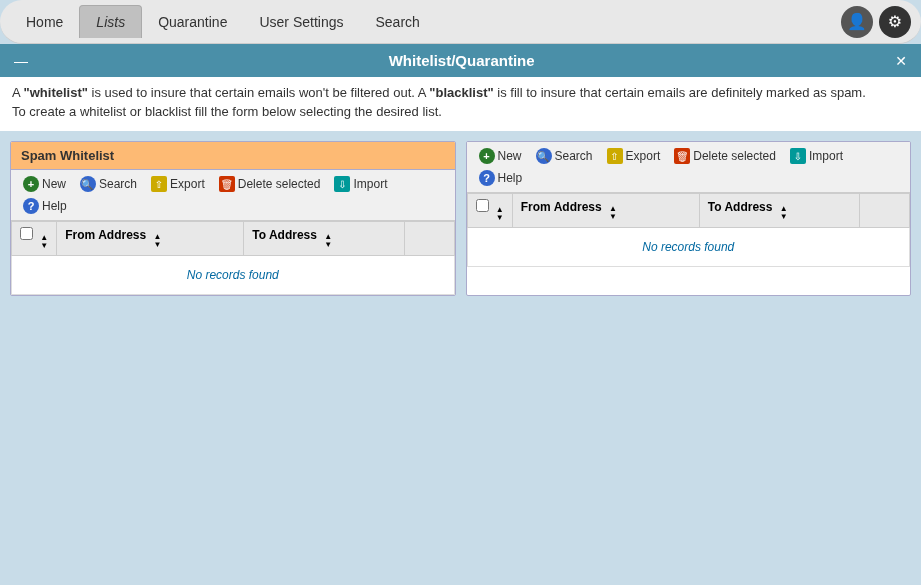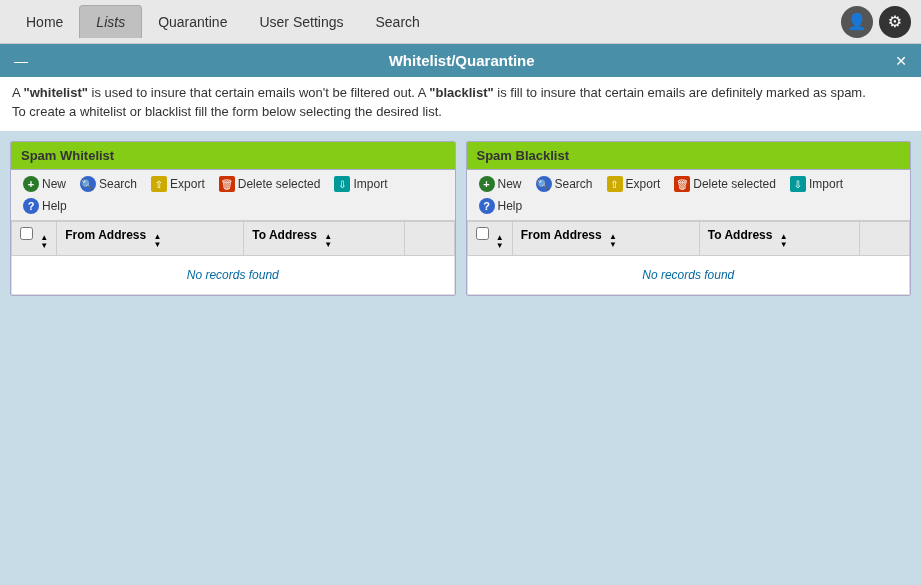--- a/index.html
+++ b/index.html
@@ -1,21 +1,21 @@
 <!DOCTYPE html>
 <html><head>
   <meta charset="utf-8">
   <style>
     * { box-sizing: border-box; margin: 0; padding: 0; }
     body { font-family: Arial, sans-serif; font-size: 13px; background: #c8dce8; width: 921px; min-height: 585px; }
 
     
     .top-nav {
       display: flex; align-items: center; background: #e8e8e8;
-      border-bottom: 1px solid #ccc; padding: 0 10px; height: 44px;
+      border-bottom: 1px solid #ccc; padding: 0 10px; height: 44px; border-radius: 22px;
     }
     .nav-item {
       padding: 8px 16px; cursor: pointer; color: #333; text-decoration: none;
       font-size: 14px; border-radius: 4px 4px 0 0;
     }
     .nav-item.active { background: #c0c0c0; border: 1px solid #aaa; border-bottom: none; font-style: italic; }
     .nav-icons { margin-left: auto; display: flex; gap: 6px; }
     .nav-icon-btn {
       width: 32px; height: 32px; border-radius: 50%; display: flex;
       align-items: center; justify-content: center; cursor: pointer;
@@ -43,21 +43,21 @@
       background: #c8dce8; padding: 10px;
       display: flex; gap: 10px;
     }
 
     
     .list-panel {
       flex: 1; background: white; border: 1px solid #aac;
       border-radius: 2px; overflow: hidden;
     }
     .list-panel-header {
-      background: #84cc16; color: #333; font-weight: bold;
+      background: #fdba74; color: #333; font-weight: bold;
       padding: 6px 10px; font-size: 13px; border-bottom: 1px solid #aac;
     }
     .toolbar {
       display: flex; align-items: center; flex-wrap: wrap; gap: 2px;
       padding: 4px 6px; background: #f0f0f0; border-bottom: 1px solid #ccc;
     }
     .toolbar-btn {
       display: flex; align-items: center; gap: 3px;
       padding: 2px 6px; background: none; border: none;
       cursor: pointer; font-size: 12px; color: #333;
@@ -191,21 +191,20 @@
       </thead>
       <tbody>
         <tr>
           <td colspan="4" class="no-records">No records found</td>
         </tr>
       </tbody>
     </table>
   </div>
 
   <div class="list-panel">
-    <div class="list-panel-header">Spam Blacklist</div>
     <div class="toolbar">
       <button class="toolbar-btn">
         <span class="icon-circle-green">+</span>
         <span>New</span>
       </button>
       <button class="toolbar-btn">
         <span class="icon-circle-blue">🔍</span>
         <span>Search</span>
       </button>
       <button class="toolbar-btn">

